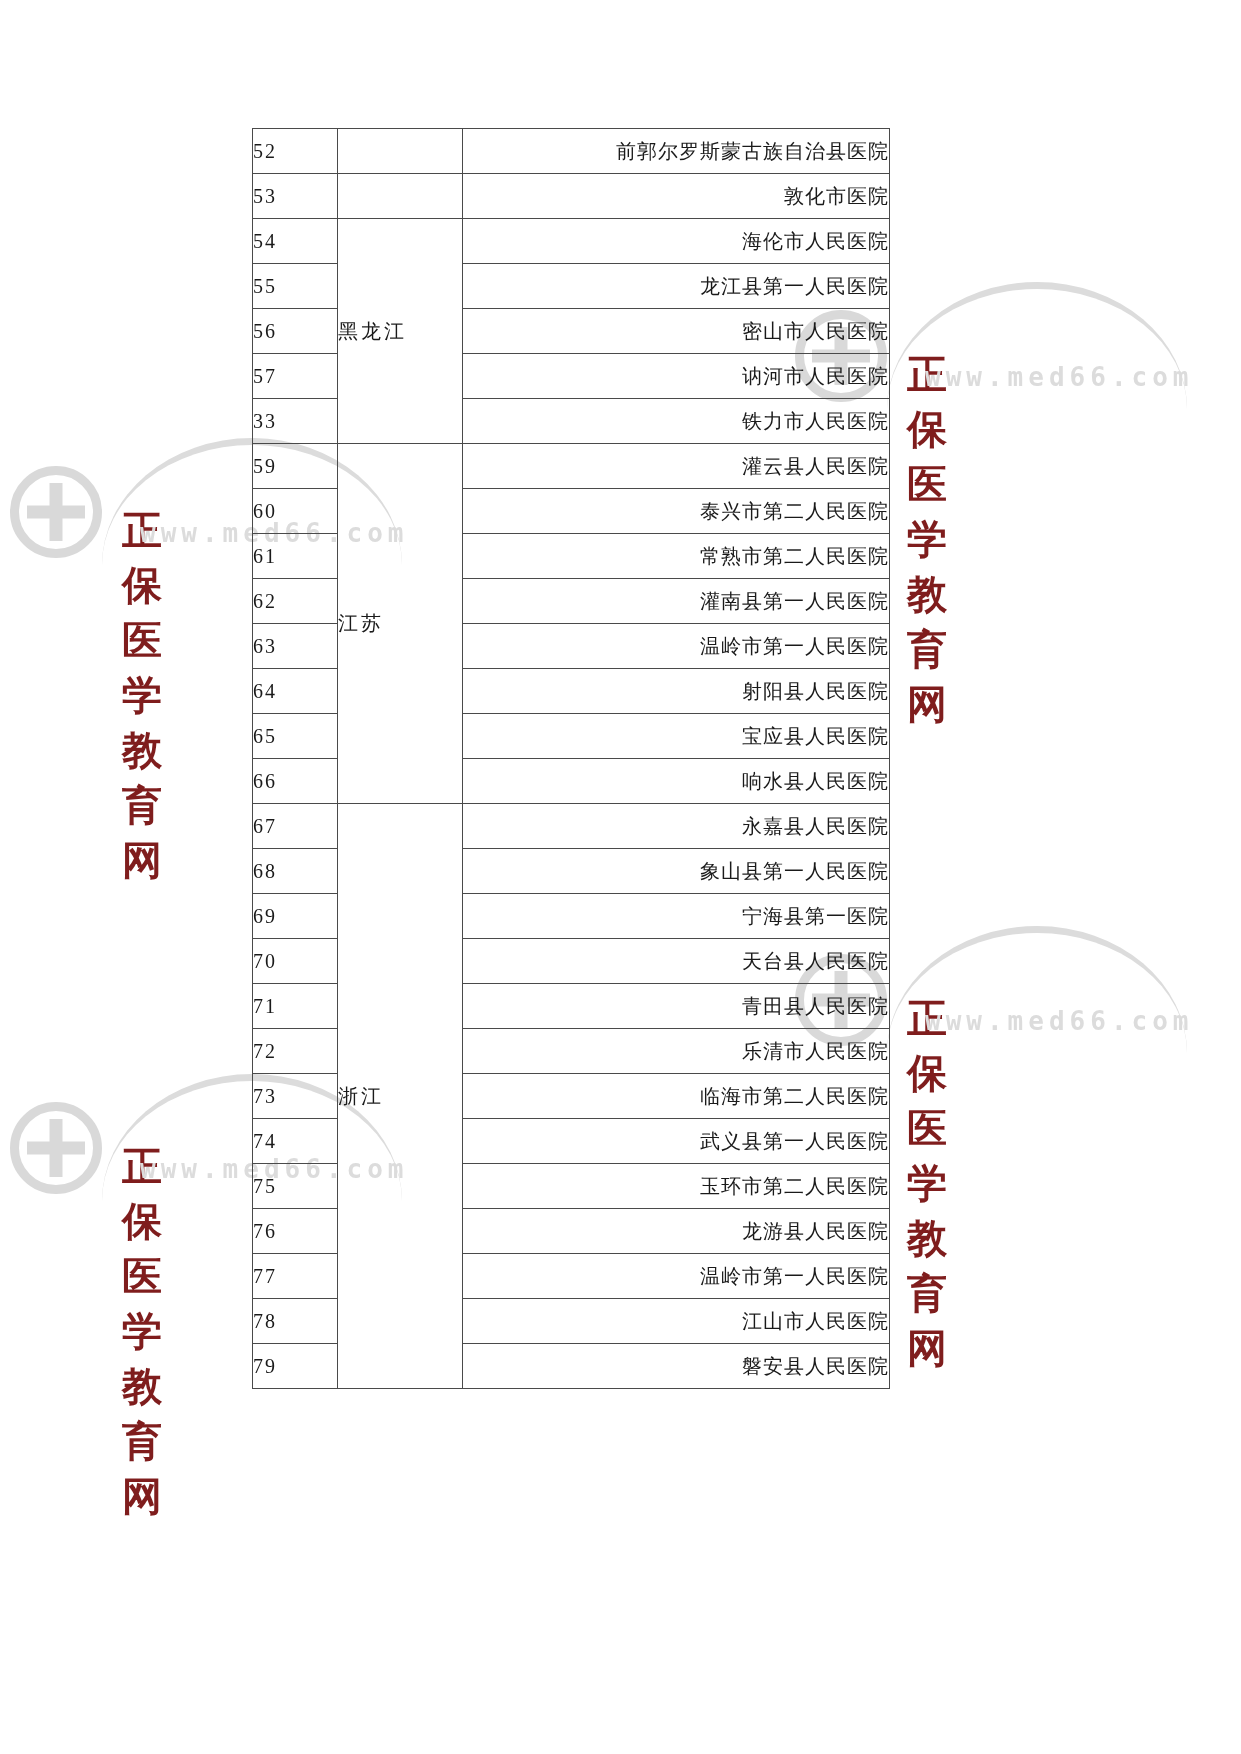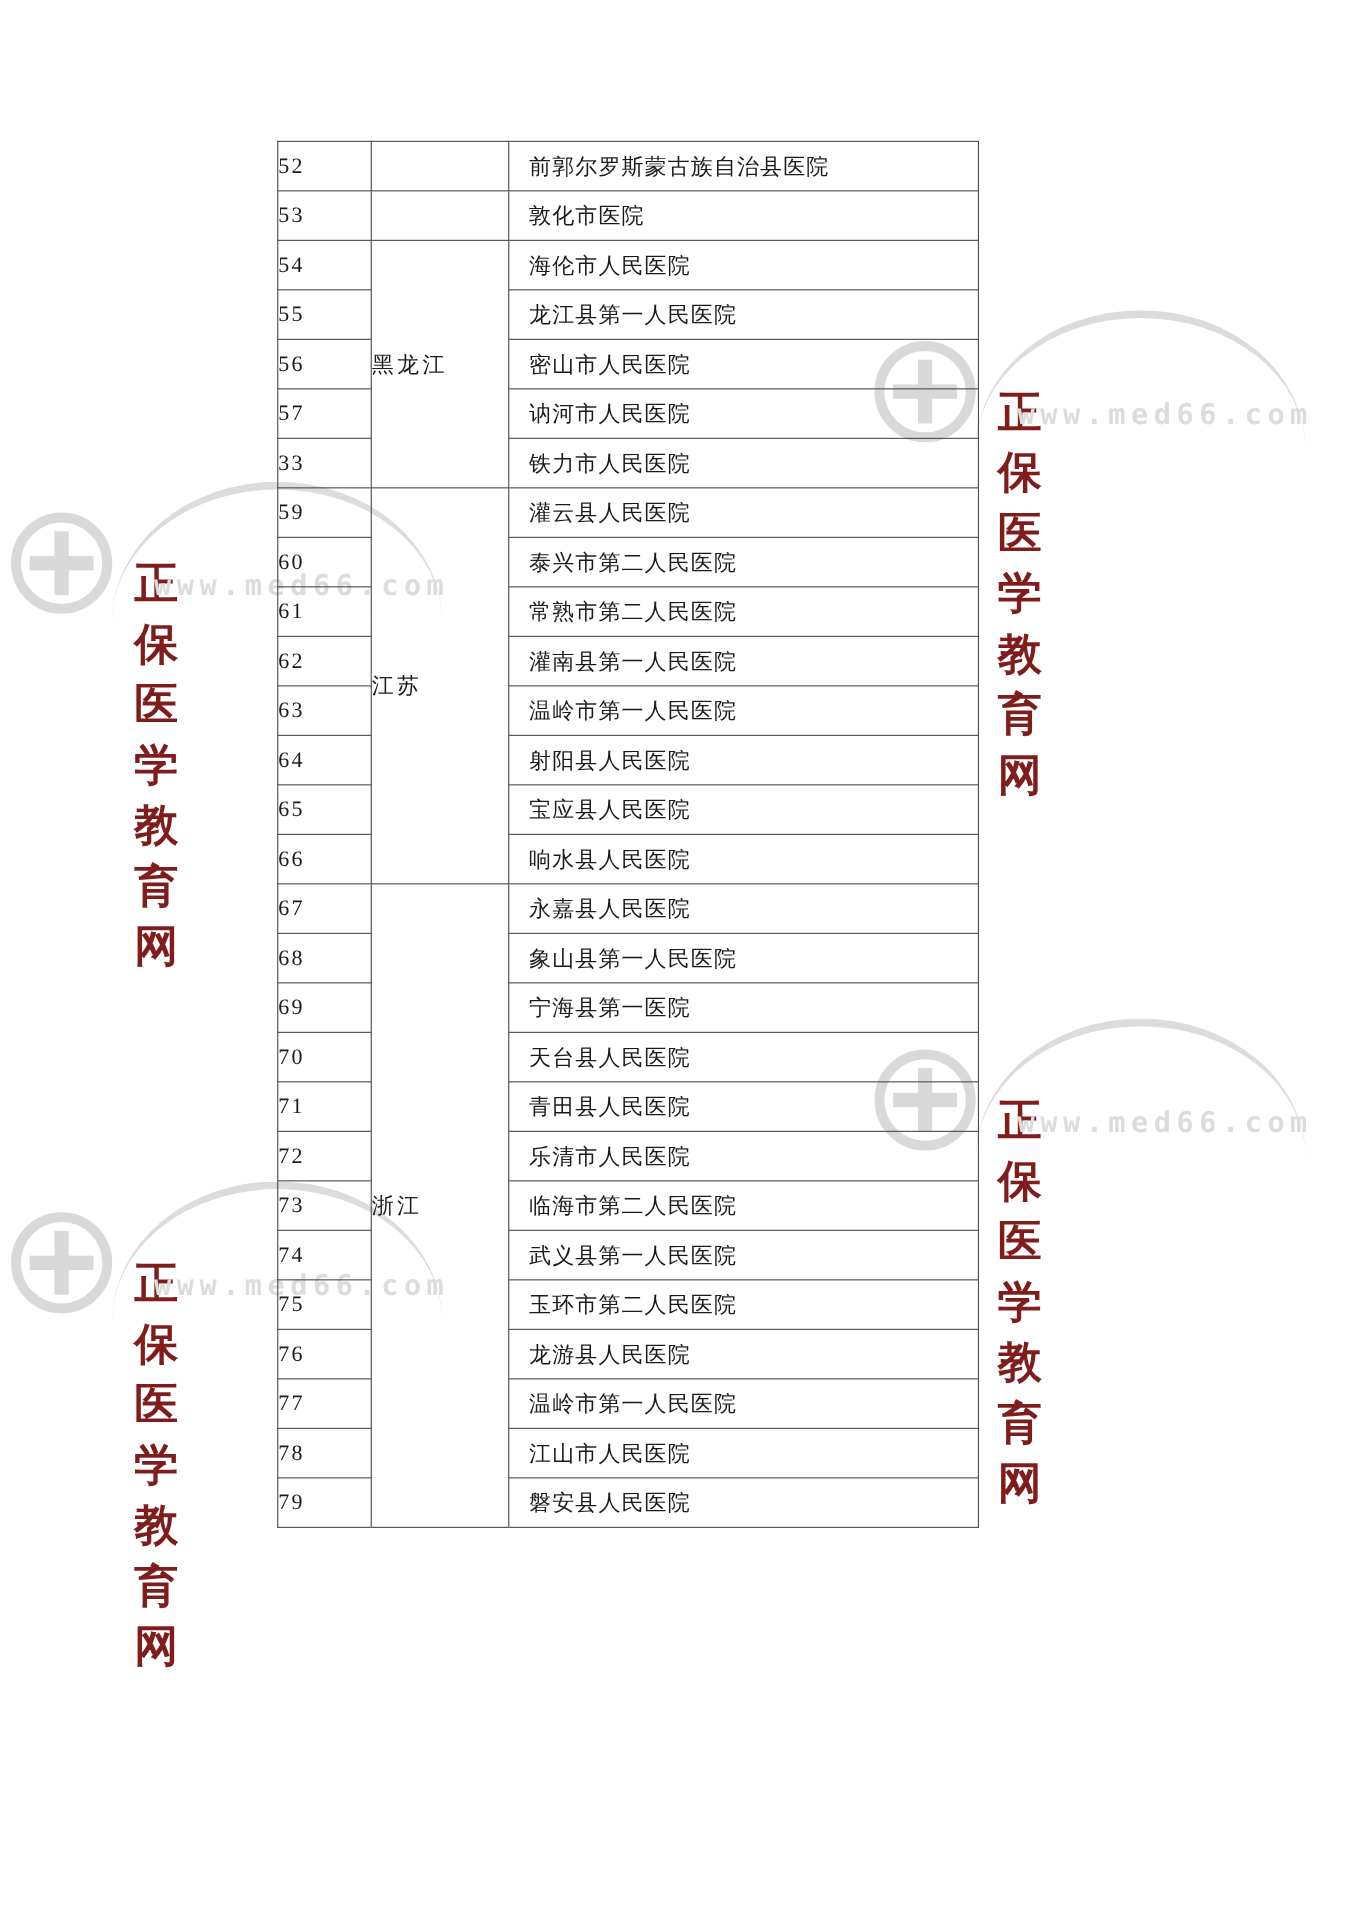--- a/index.html
+++ b/index.html
@@ -95,21 +95,21 @@
     letter-spacing: 2px;
     font-family: "Liberation Serif", serif;
   }
   td.col-prov {
     width: 124px;
     text-align: left;
     letter-spacing: 3px;
   }
   td.col-name {
     width: 408px;
-    text-align: left;
+    text-align: right;
     padding-left: 18px;
     letter-spacing: 1px;
   }
   td.blank { }
 </style>
 </head>
 <body>
 
 <div class="wmg" style="left:795px; top:296px;">
   <div class="wm-arc"></div>

